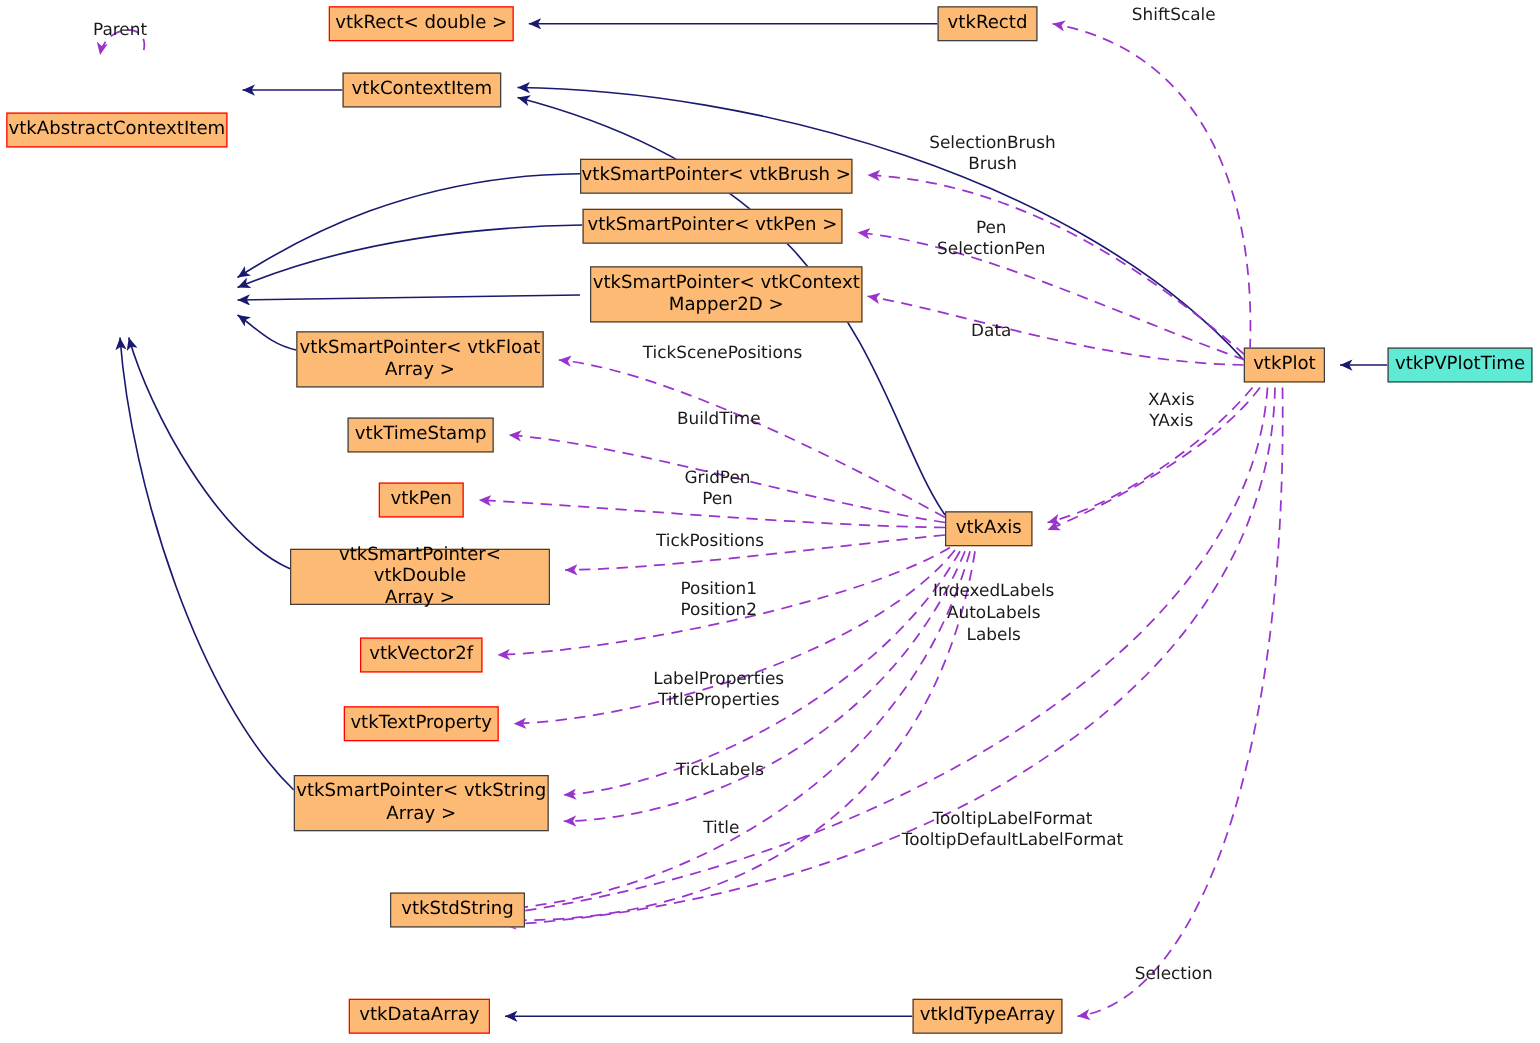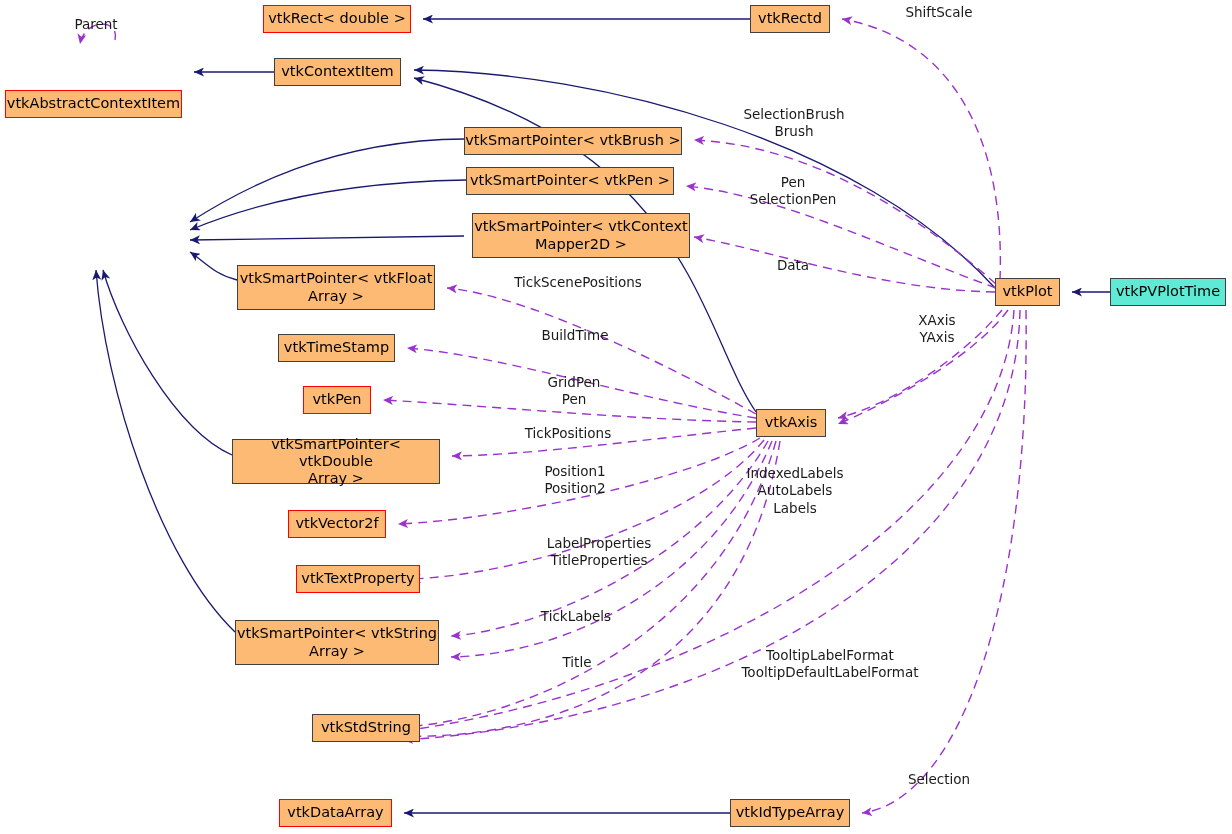--- a/index.html
+++ b/index.html
@@ -118,21 +118,21 @@
   <div class="node" style="left:466px;top:167px;width:208px;height:28px;">vtkSmartPointer&lt; vtkPen &gt;</div>
   <div class="node" style="left:472px;top:213px;width:218px;height:45px;">vtkSmartPointer&lt; vtkContext
 Mapper2D &gt;</div>
   <div class="node" style="left:237px;top:265px;width:198px;height:45px;">vtkSmartPointer&lt; vtkFloat
 Array &gt;</div>
   <div class="node" style="left:278px;top:334px;width:117px;height:28px;">vtkTimeStamp</div>
   <div class="node red" style="left:303px;top:386px;width:68px;height:28px;">vtkPen</div>
   <div class="node" style="left:232px;top:439px;width:208px;height:45px;">vtkSmartPointer&lt; vtkDouble
 Array &gt;</div>
   <div class="node red" style="left:288px;top:510px;width:98px;height:28px;">vtkVector2f</div>
-  <div class="node red" style="left:275px;top:565px;width:124px;height:28px;margin-left:21px;">vtkTextProperty</div>
+  <div class="node red" style="left:275px;top:565px;width:124px;height:28px;">vtkTextProperty</div>
   <div class="node" style="left:235px;top:620px;width:204px;height:45px;">vtkSmartPointer&lt; vtkString
 Array &gt;</div>
   <div class="node" style="left:292px;top:714px;width:108px;height:28px;margin-left:20px;">vtkStdString</div>
   <div class="node red" style="left:279px;top:799px;width:113px;height:28px;">vtkDataArray</div>
   <div class="node" style="left:756px;top:409px;width:70px;height:28px;">vtkAxis</div>
   <div class="node" style="left:730px;top:799px;width:120px;height:28px;">vtkIdTypeArray</div>
   <div class="node" style="left:995px;top:278px;width:65px;height:28px;">vtkPlot</div>
   <div class="node filled" style="left:1110px;top:278px;width:116px;height:28px;">vtkPVPlotTime</div>
 
   <div class="edge-label" style="left:66px;top:16px;width:60px;">Parent</div>
@@ -147,21 +147,21 @@
 YAxis</div>
   <div class="edge-label" style="left:532px;top:327px;width:86px;">BuildTime</div>
   <div class="edge-label" style="left:538px;top:374px;width:72px;">GridPen
 Pen</div>
   <div class="edge-label" style="left:509px;top:425px;width:118px;">TickPositions</div>
   <div class="edge-label" style="left:740px;top:465px;width:110px;">IndexedLabels
 AutoLabels
 Labels</div>
   <div class="edge-label" style="left:538px;top:463px;width:74px;">Position1
 Position2</div>
-  <div class="edge-label" style="left:519px;top:535px;width:112px;margin-left:24px;">LabelProperties
+  <div class="edge-label" style="left:519px;top:535px;width:112px;">LabelProperties
 TitleProperties</div>
   <div class="edge-label" style="left:533px;top:608px;width:86px;">TickLabels</div>
   <div class="edge-label" style="left:559px;top:654px;width:36px;">Title</div>
-  <div class="edge-label" style="left:720px;top:647px;width:180px;margin-left:20px;">TooltipLabelFormat
+  <div class="edge-label" style="left:720px;top:647px;width:180px;">TooltipLabelFormat
 TooltipDefaultLabelFormat</div>
   <div class="edge-label" style="left:901px;top:771px;width:76px;">Selection</div>
 
 </div>
 
 </body></html>

